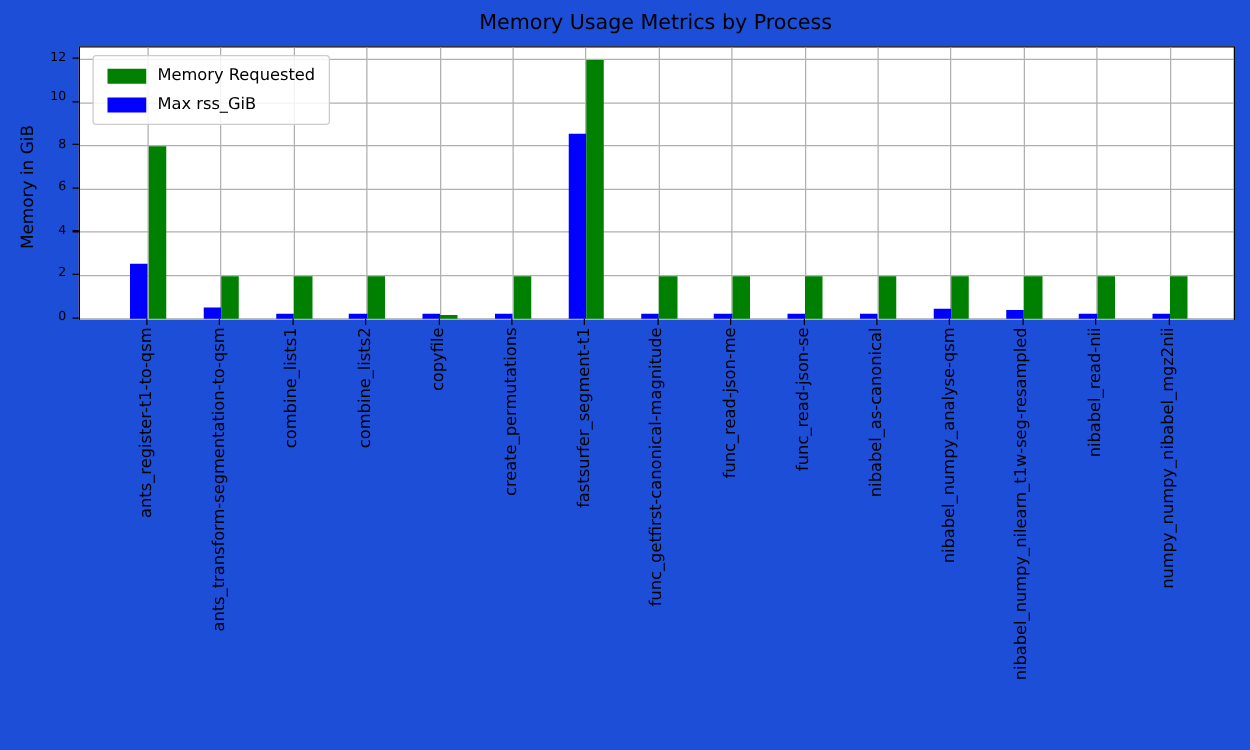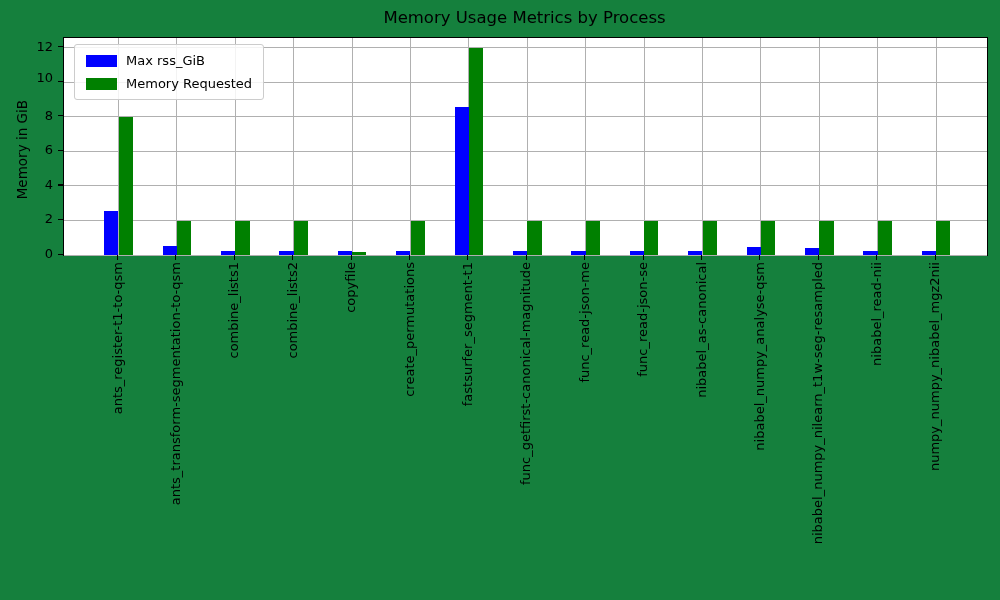--- a/index.html
+++ b/index.html
@@ -1,20 +1,20 @@
 <!DOCTYPE html>
 <html><head>
 <meta charset="utf-8">
 <style>
   html, body { margin: 0; padding: 0; background: #ffffff; }
   .figure {
     position: relative;
     width: 1000px;
     height: 600px;
-    background: #15803d;
+    background: #1d4ed8;
     font-family: "DejaVu Sans", "Liberation Sans", sans-serif;
     color: #000000;
     overflow: hidden;
   }
   .chart-title {
     position: absolute;
     left: 63px;
     top: 8px;
     width: 923px;
     text-align: center;
@@ -46,21 +46,21 @@
     width: 1px;
     background: #b0b0b0;
   }
   .bar {
     position: absolute;
   }
   .y-tick-label {
     position: absolute;
     width: 34px;
     text-align: right;
-    font-size: 13px;
+    font-size: 10px;
     line-height: 16px;
     color: #000000;
   }
   .y-tick-mark {
     position: absolute;
     width: 5px;
     height: 1.2px;
     background: #000000;
   }
   .x-tick-mark {
@@ -186,26 +186,26 @@
         <div class="bar" style="left: 696.9px; top: 183.283px; width: 14.4px; height: 33.7171px; background: rgb(0, 128, 0);"></div>
         <div class="bar" style="left: 740.9px; top: 210.084px; width: 14.4px; height: 6.91633px; background: rgb(0, 0, 255);"></div>
         <div class="bar" style="left: 755.3px; top: 183.283px; width: 14.4px; height: 33.7171px; background: rgb(0, 128, 0);"></div>
         <div class="bar" style="left: 799.3px; top: 212.677px; width: 14.4px; height: 4.32271px; background: rgb(0, 0, 255);"></div>
         <div class="bar" style="left: 813.7px; top: 183.283px; width: 14.4px; height: 33.7171px; background: rgb(0, 128, 0);"></div>
         <div class="bar" style="left: 857.7px; top: 212.677px; width: 14.4px; height: 4.32271px; background: rgb(0, 0, 255);"></div>
         <div class="bar" style="left: 872.1px; top: 183.283px; width: 14.4px; height: 33.7171px; background: rgb(0, 128, 0);"></div>
       </div>
     <div class="legend">
       <div class="legend-item">
+        <span class="legend-swatch" id="swatch-1" style="background: rgb(0, 128, 0);"></span>
+        <span class="legend-label">Memory Requested</span>
+      </div>
+      <div class="legend-item">
         <span class="legend-swatch" id="swatch-0" style="background: rgb(0, 0, 255);"></span>
         <span class="legend-label">Max rss_GiB</span>
-      </div>
-      <div class="legend-item">
-        <span class="legend-swatch" id="swatch-1" style="background: rgb(0, 128, 0);"></span>
-        <span class="legend-label">Memory Requested</span>
       </div>
     </div>
   </div>
 
   <div id="axis-layer">
       <div class="y-tick-mark" style="left: 58px; top: 253.5px;"></div>
       <div class="y-tick-label" style="left: 19px; top: 246px;">0</div>
       <div class="y-tick-mark" style="left: 58px; top: 218.918px;"></div>
       <div class="y-tick-label" style="left: 19px; top: 211.418px;">2</div>
       <div class="y-tick-mark" style="left: 58px; top: 184.337px;"></div>

